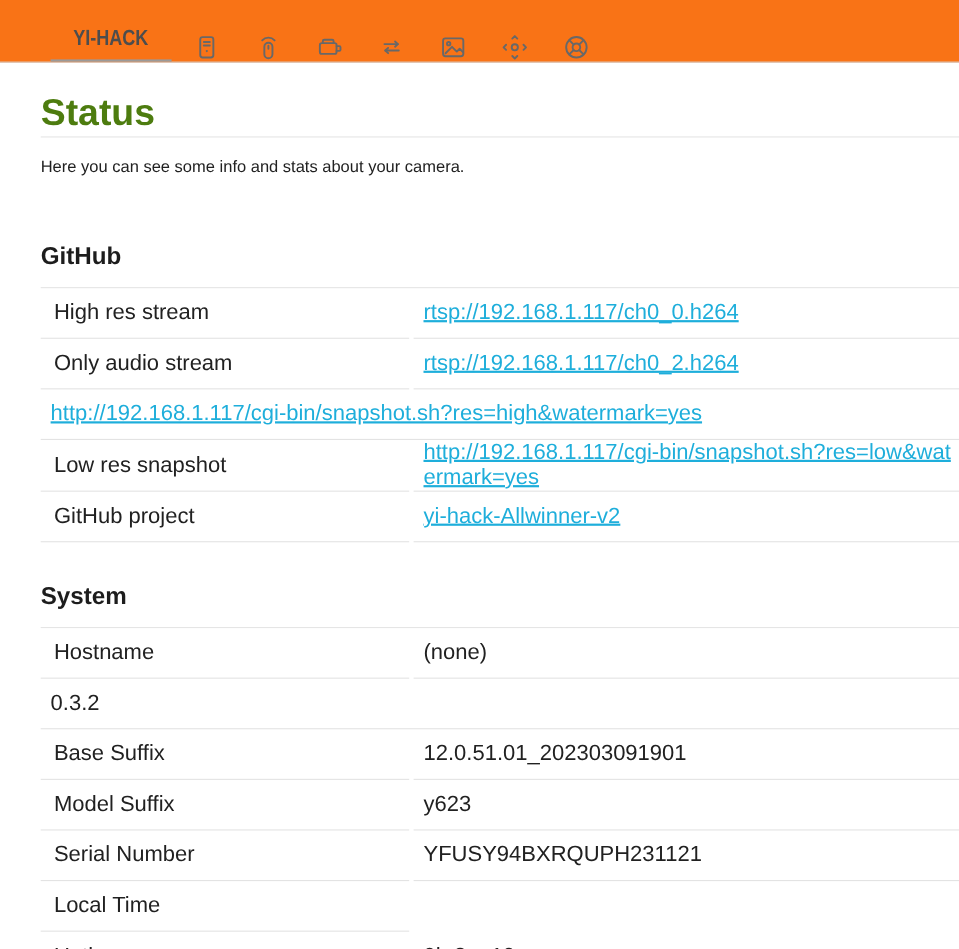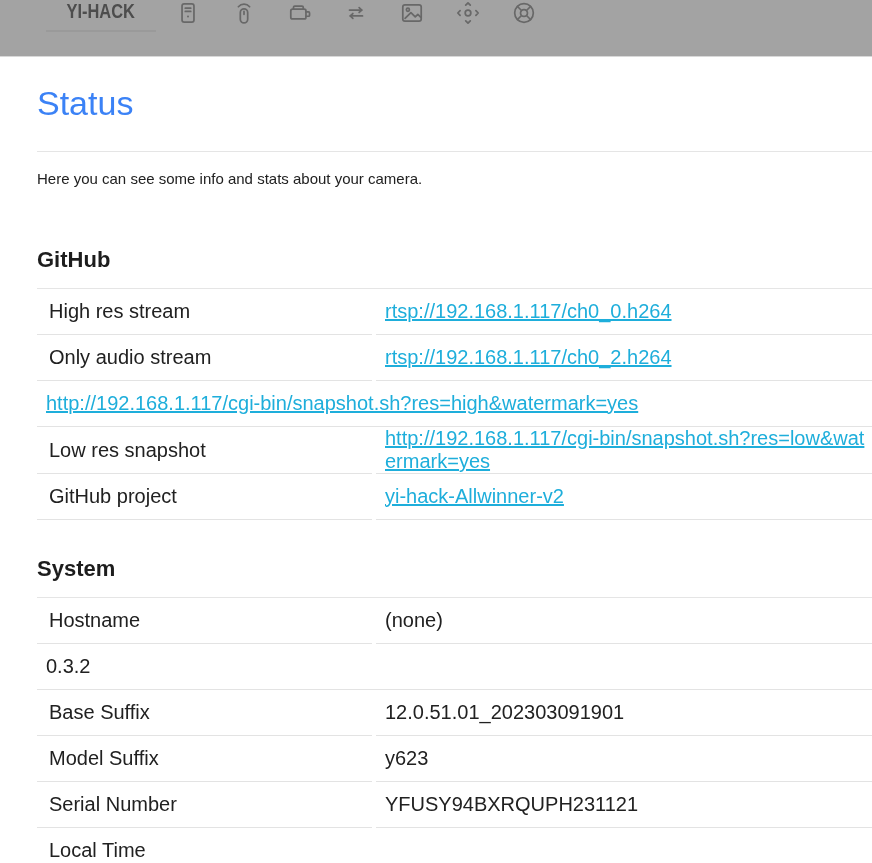--- a/index.html
+++ b/index.html
@@ -6,24 +6,24 @@
   html, body { width: 872px; height: 863px; overflow: hidden; background: #ffffff; }
   body {
     font-family: "Liberation Sans", "DejaVu Sans", sans-serif;
     color: #212121;
   }
 
   
   .topbar {
     height: 57px;
     display: flex;
-    align-items: flex-start;
+    align-items: flex-end;
     padding-left: 46px;
     border-bottom: 1px solid #d8d8d8;
-    background: #a3a3a3;
+    background: #f97316;
   }
   .logo {
     width: 110px;
     text-align: center;
     border-bottom: 2px solid #9a9a9a;
     padding-bottom: 7px;
     cursor: pointer;
   }
   .logo span {
     display: inline-block;
@@ -50,23 +50,23 @@
     color: #686868;
     cursor: pointer;
   }
   .nav svg { width: 26px; height: 26px; display: block; }
 
   
   .main { padding: 27px 0 0 37px; }
 
   h1.page-title {
     font-size: 34px;
-    font-weight: 400;
-    color: #3b82f6;
-    margin-bottom: 28px;
+    font-weight: 700;
+    color: #4d7c0f;
+    margin-bottom: 1px;
   }
   hr.rule {
     border: none;
     border-top: 1px solid #e5e5e5;
     height: 0;
   }
   p.page-desc {
     font-size: 15px;
     color: #212121;
     margin-top: 18px;

